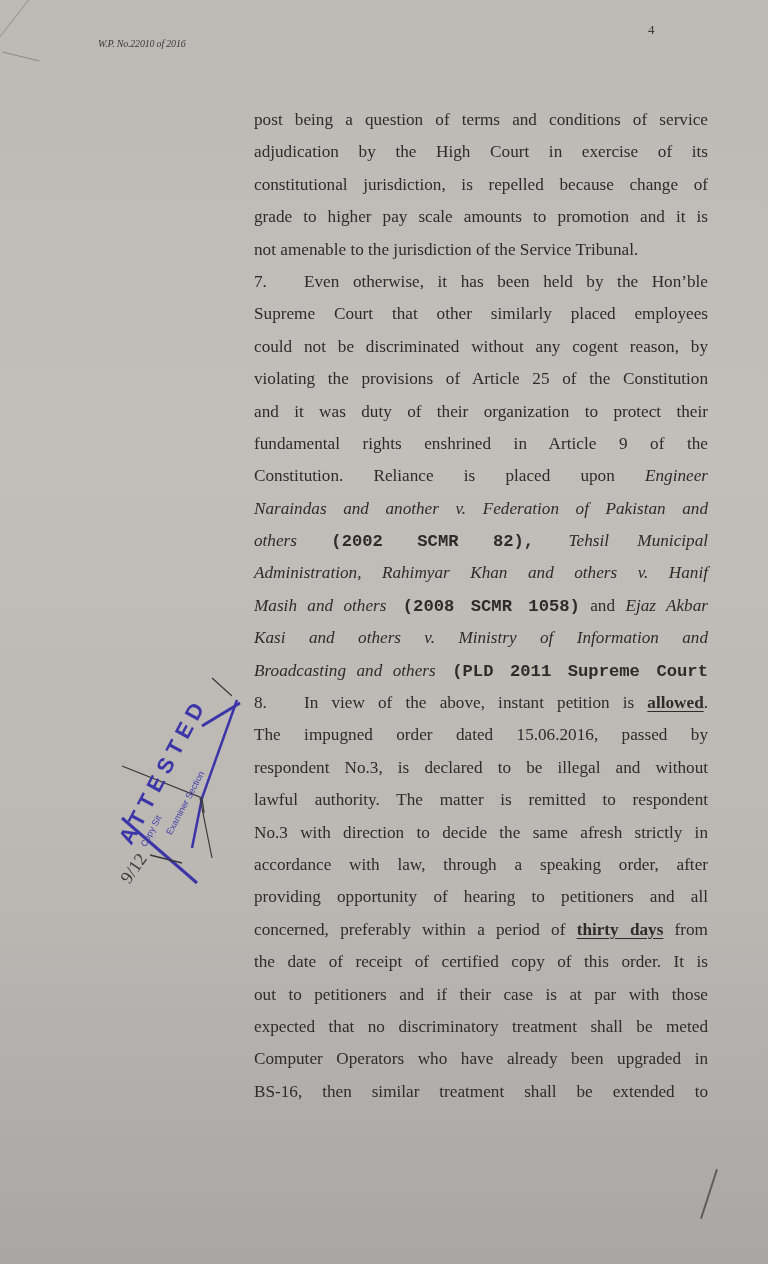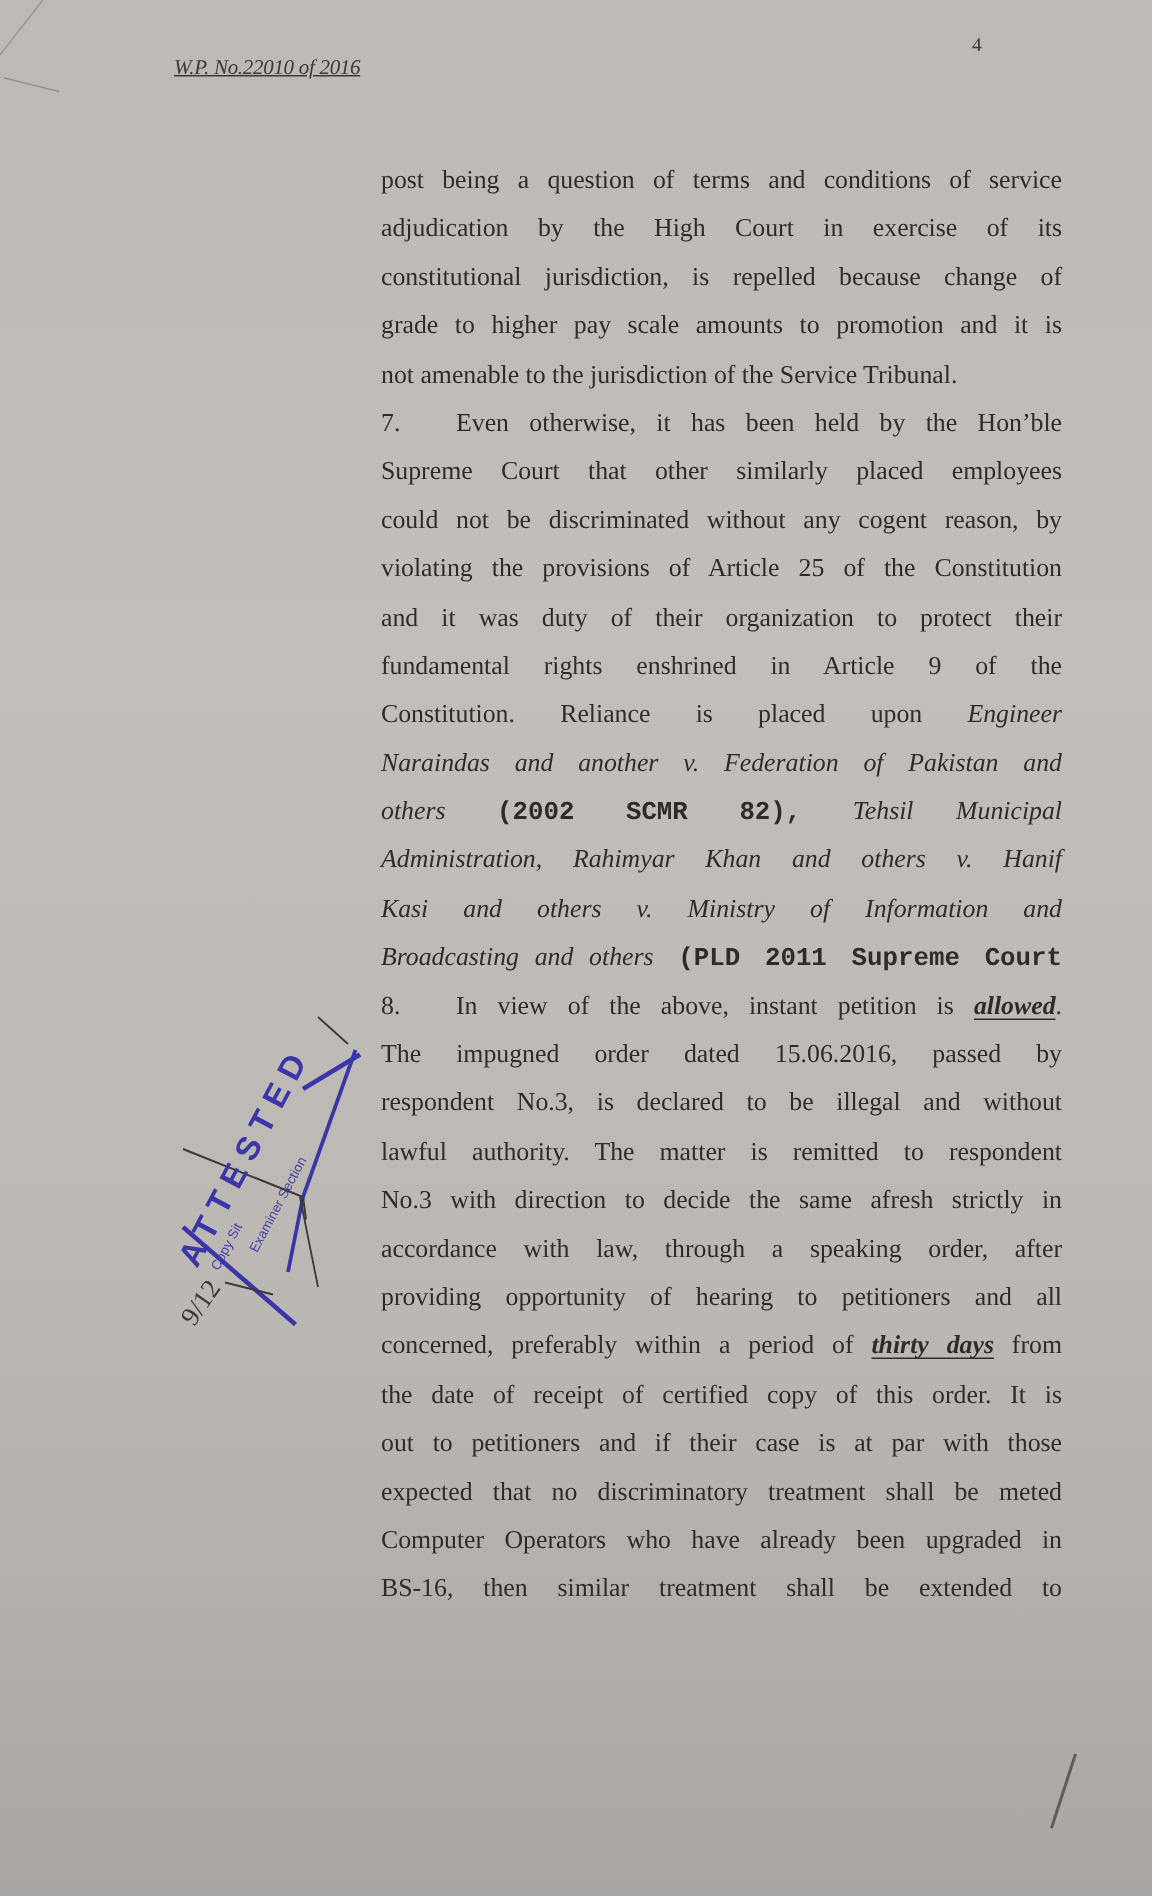--- a/index.html
+++ b/index.html
@@ -13,40 +13,40 @@
   .fold {
     position: absolute; left: -20px; top: -10px; width: 80px; height: 72px;
     border-bottom: 1.5px solid #7d7a77; transform: rotate(-52deg); transform-origin: left bottom;
     opacity: .55;
   }
   .fold2 {
     position: absolute; left: 2px; top: 56px; width: 38px; height: 1px; background: #6f6c69;
     transform: rotate(14deg); opacity: .6;
   }
   .header-ref {
-    position: absolute; left: 116px; top: 38px;
-    font-style: italic; font-size: 14px; letter-spacing: -0.2px;
-    text-decoration: underline; color: #3a3838;
+    position: absolute; left: 98px; top: 38px;
+    font-style: italic; font-size: 10px; letter-spacing: -0.2px;
+    color: #3a3838;
   }
   .page-number {
     position: absolute; left: 648px; top: 22px; font-size: 13px; color: #3a3838;
   }
   .body-text {
     position: absolute; left: 254px; top: 104px; width: 454px;
     font-size: 17.2px;
   }
   .line {
     height: 32.4px; line-height: 32.4px; white-space: nowrap;
     text-align: justify; text-align-last: justify;
   }
   .line.last { text-align-last: left; }
   .para-num { display: inline-block; width: 50px; }
   .cite { font-style: italic; text-underline-offset: 3px; }
   .bold { font-weight: bold; font-family: Liberation Mono, monospace; }
-  .bold-ital { font-weight: bold; font-style: italic; text-decoration: underline; text-underline-offset: 3px; }
+  .bold-ital { font-weight: bold; text-decoration: underline; text-underline-offset: 3px; }
   .stamp {
     position: absolute; left: 62px; top: 648px; width: 200px; height: 250px;
     pointer-events: none;
   }
   .stamp-text {
     position: absolute; left: 20px; top: 110px; transform: rotate(-62deg);
     color: #3b35a8; font-family: "Liberation Sans", sans-serif; font-weight: bold;
     font-size: 22px; letter-spacing: 6px; white-space: nowrap;
   }
   .stamp-sub {
@@ -77,20 +77,21 @@
       <div class="line"><span class="para-num">7.</span><span>Even otherwise, it has been held by the Hon’ble</span></div>
       <div class="line"><span>Supreme Court that other similarly placed employees</span></div>
       <div class="line"><span>could not be discriminated without any cogent reason, by</span></div>
       <div class="line"><span>violating the provisions of Article 25 of the Constitution</span></div>
       <div class="line"><span>and it was duty of their organization to protect their</span></div>
       <div class="line"><span>fundamental rights enshrined in Article 9 of the</span></div>
       <div class="line"><span>Constitution. Reliance is placed upon </span><span class="cite">Engineer</span></div>
       <div class="line"><span class="cite">Naraindas and another v. Federation of Pakistan and</span></div>
       <div class="line"><span class="cite">others</span><span class="bold"> (2002 SCMR 82), </span><span class="cite">Tehsil Municipal</span></div>
       <div class="line"><span class="cite">Administration, Rahimyar Khan and others v. Hanif</span></div>
+      <div class="line"><span class="cite">Masih and others</span><span class="bold"> (2008 SCMR 1058)</span><span> and </span><span class="cite">Ejaz Akbar</span></div>
       <div class="line"><span class="cite">Kasi and others v. Ministry of Information and</span></div>
       <div class="line"><span class="cite">Broadcasting and others</span><span class="bold"> (PLD 2011 Supreme Court</span></div>
       <div class="line"><span class="para-num">8.</span><span>In view of the above, instant petition is </span><span class="bold-ital">allowed</span><span>.</span></div>
       <div class="line"><span>The impugned order dated 15.06.2016, passed by</span></div>
       <div class="line"><span>respondent No.3, is declared to be illegal and without</span></div>
       <div class="line"><span>lawful authority. The matter is remitted to respondent</span></div>
       <div class="line"><span>No.3 with direction to decide the same afresh strictly in</span></div>
       <div class="line"><span>accordance with law, through a speaking order, after</span></div>
       <div class="line"><span>providing opportunity of hearing to petitioners and all</span></div>
       <div class="line"><span>concerned, preferably within a period of </span><span class="bold-ital">thirty days</span><span> from</span></div>

